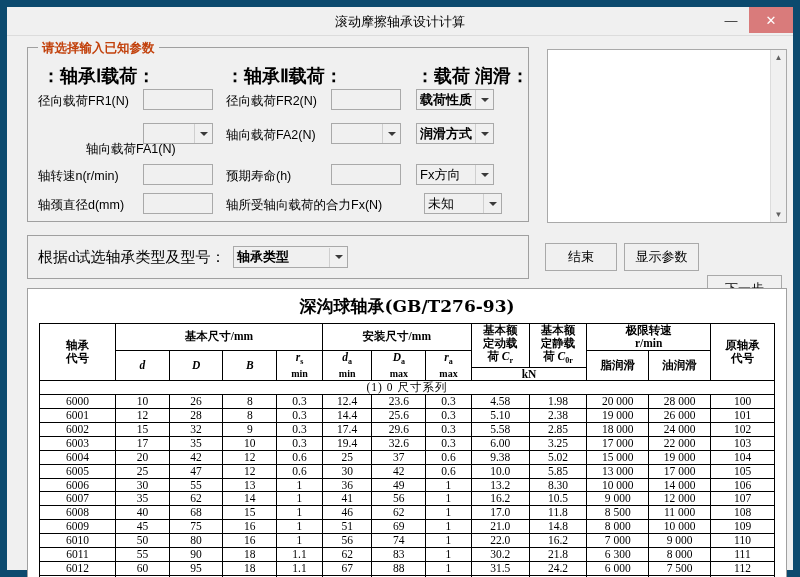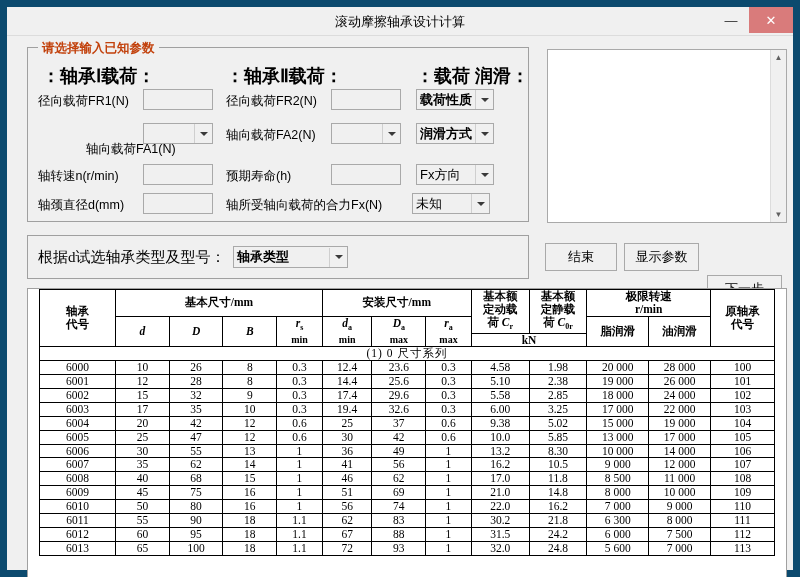--- a/index.html
+++ b/index.html
@@ -260,21 +260,21 @@
       <span class="arrow"></span>
     </div>
     <div class="combo" style="left:388px; top:75px; width:78px;">
       <span class="cmb-text">润滑方式</span>
       <span class="arrow"></span>
     </div>
     <div class="combo" style="left:388px; top:116px; width:78px;">
       <span class="cmb-text plain">Fx方向</span>
       <span class="arrow"></span>
     </div>
-    <div class="combo" style="left:384px; top:145px; width:78px;">
+    <div class="combo" style="left:396px; top:145px; width:78px;">
       <span class="cmb-text plain">未知</span>
       <span class="arrow"></span>
     </div>
   </div>
 
   <div class="result-panel" style="left:540px; top:42px; width:240px; height:174px;">
     <div class="scrollbar-v">
       <div class="sb-btn">▲</div>
       <div class="sb-btn">▼</div>
     </div>
@@ -286,20 +286,21 @@
       <span class="cmb-text">轴承类型</span>
       <span class="arrow"></span>
     </div>
   </div>
 
   <div class="btn" style="left:617px; top:236px; width:75px;">显示参数</div>
   <div class="btn" style="left:538px; top:236px; width:72px;">结束</div>
   <div class="btn" style="left:700px; top:236px; width:75px;margin-top:32px;">下一步</div>
 
   <div class="tablebox">
+    <div class="tbl-title">深沟球轴承(GB/T276-93)</div>
     <table class="bearing">
       <thead>
         <tr>
           <th rowspan="3" style="width:74px;">
             <div>轴承</div>
               <div>代号</div>
           </th>
           <th colspan="4">基本尺寸/mm</th>
           <th colspan="3">安装尺寸/mm</th>
           <th rowspan="2" style="width:56px;">

